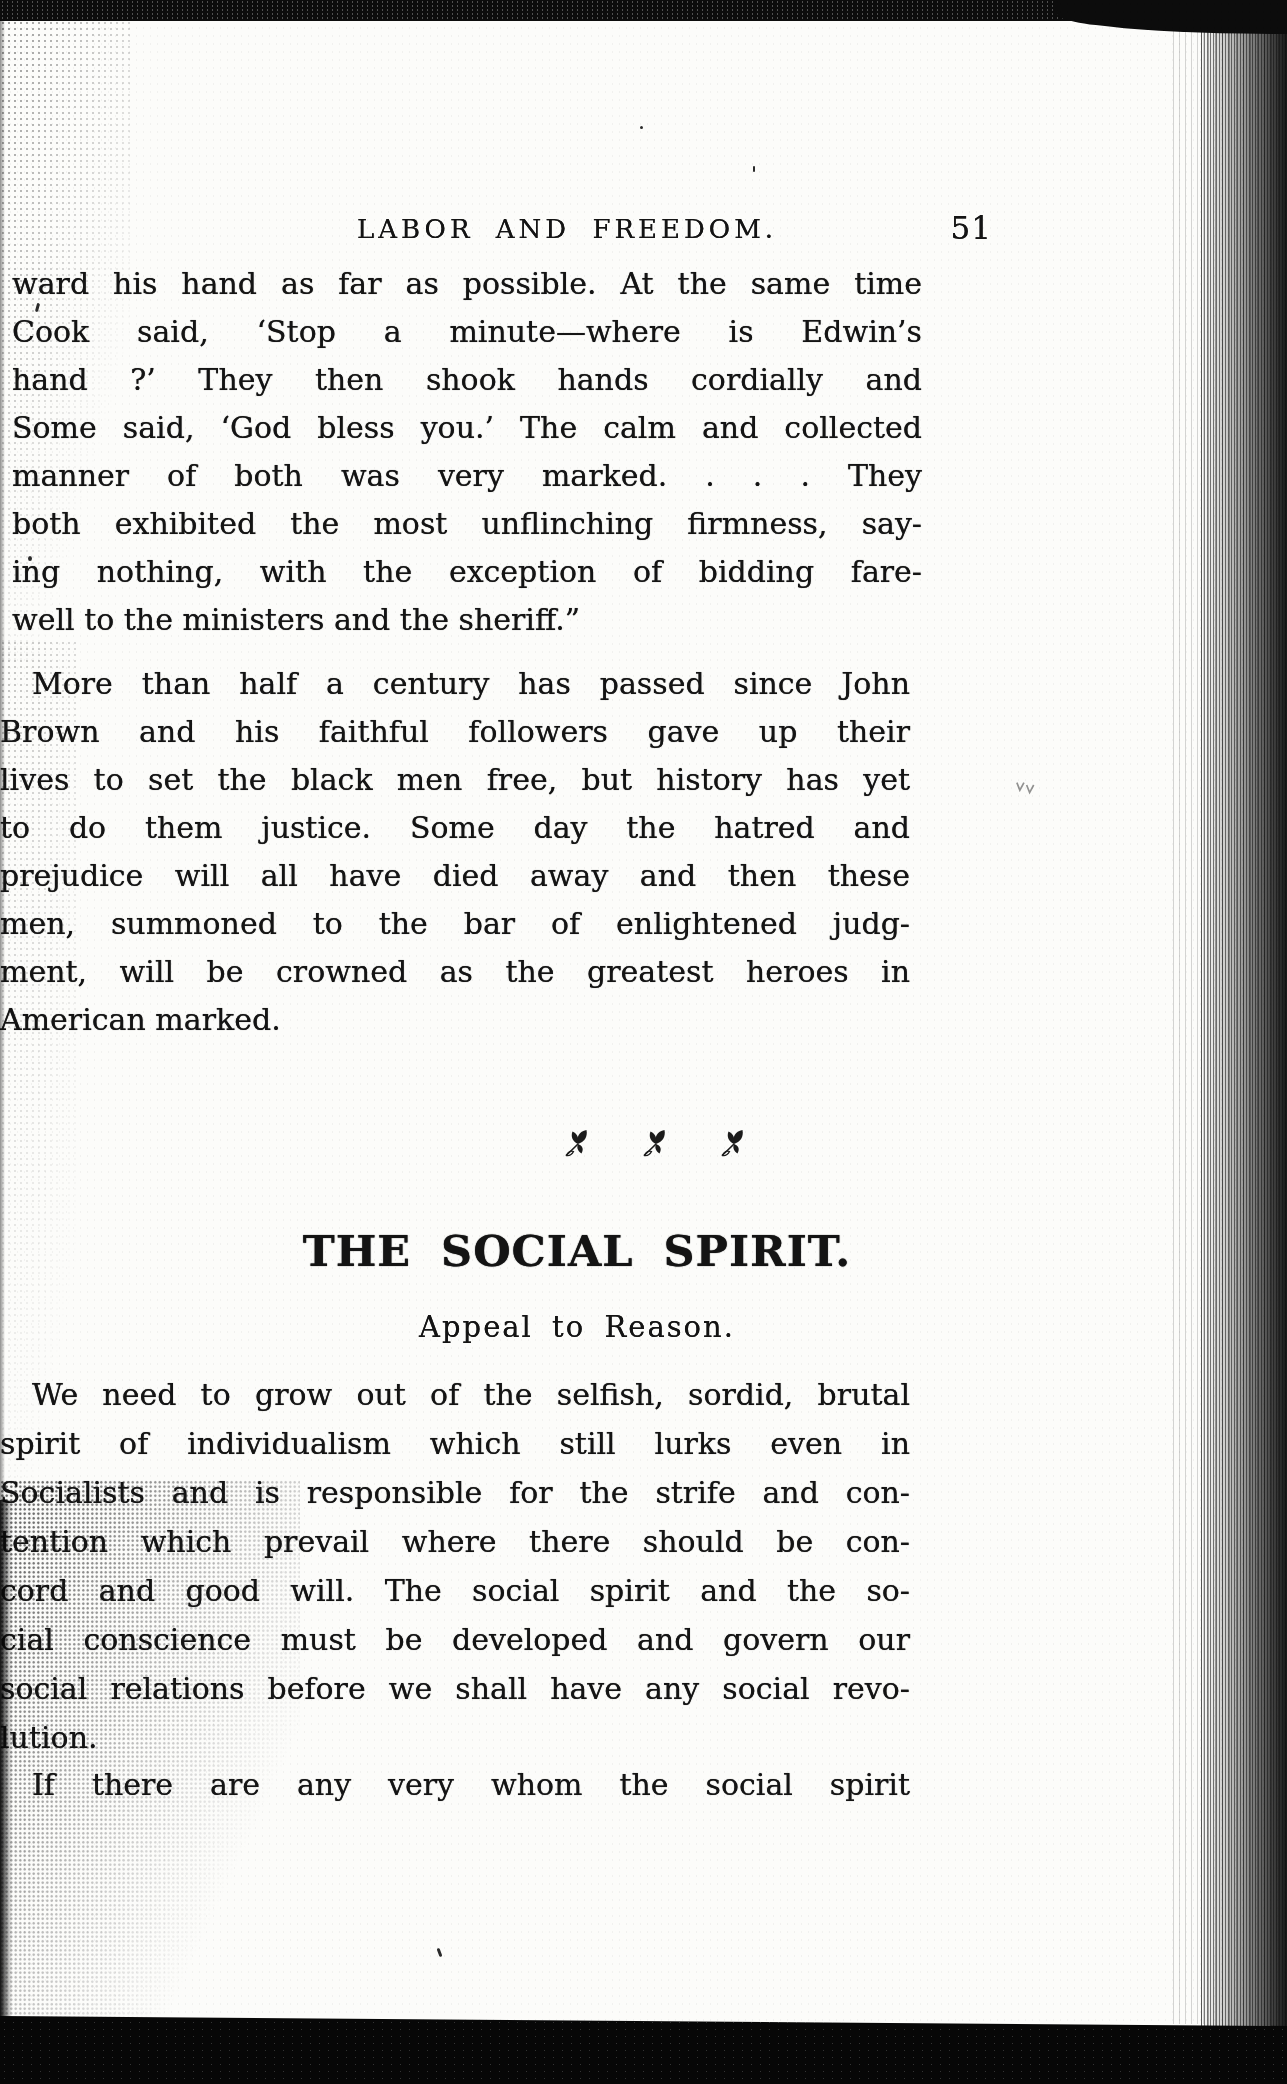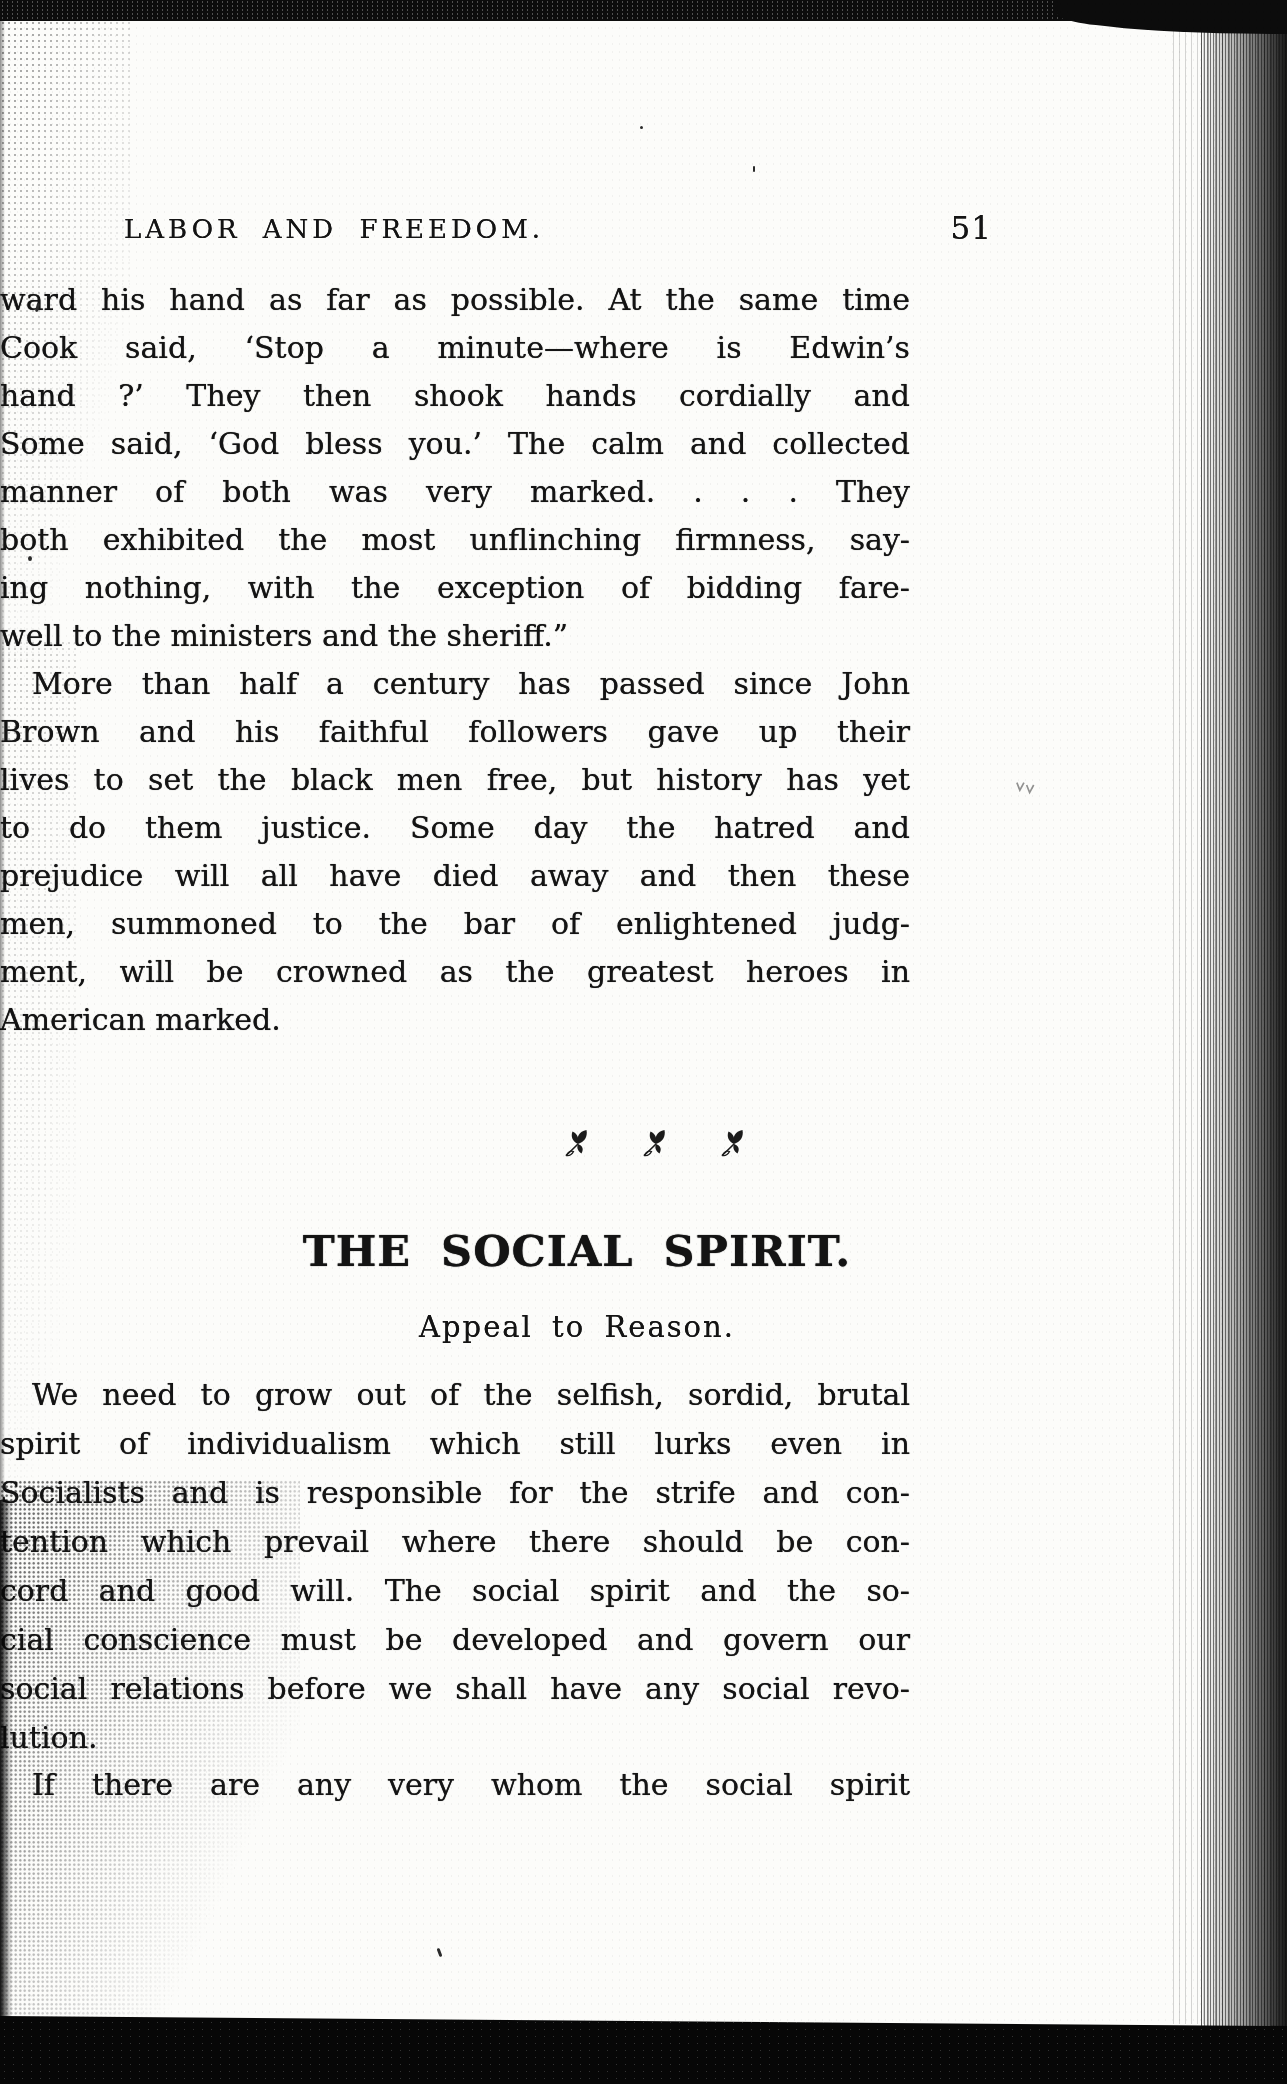--- a/index.html
+++ b/index.html
@@ -8,42 +8,42 @@
     width:1287px;height:2084px;
     background:#fcfcfa;
     overflow:hidden;
     font-family:"DejaVu Serif","Liberation Serif",serif;
     color:#141414;
   }
   
   .col{position:absolute;left:100px;width:910px;z-index:2;}
   .running-head{top:214px;height:40px;}
   .running-title{
-    position:absolute;left:0;right:0;
+    position:absolute;left:0;right:0;text-align:center;
     padding-left:24px;
     font-size:26px;letter-spacing:4px;word-spacing:10px;
     text-shadow:0 0 .6px rgba(15,15,15,.9);
     white-space:nowrap;
   }
   .folio{
     position:absolute;right:18px;top:-4px;
     font-size:31px;letter-spacing:1px;
     text-shadow:0 0 .6px rgba(15,15,15,.9);
   }
   .para{position:absolute;left:0;right:0;}
   .line{
     font-size:30px;line-height:48px;height:48px;
     text-align:justify;text-align-last:justify;
     white-space:normal;
     text-shadow:0 0 .7px rgba(15,15,15,.85);
   }
   .lh49 .line{line-height:49px;height:49px;}
   .line.last{text-align-last:left;}
   .line.ind{padding-left:32px;}
-  #para1{top:276px;}
+  #para1{top:260px;padding-left:12px;}
   #para2{top:660px;}
   #para3{top:1370px;}
   #para4{top:1760px;}
   
   .ornaments{
     position:absolute;left:0;right:0;top:1128px;
     display:flex;justify-content:center;gap:48px;
     padding-left:22px;z-index:2;
   }
   .ornaments svg{display:block;}

